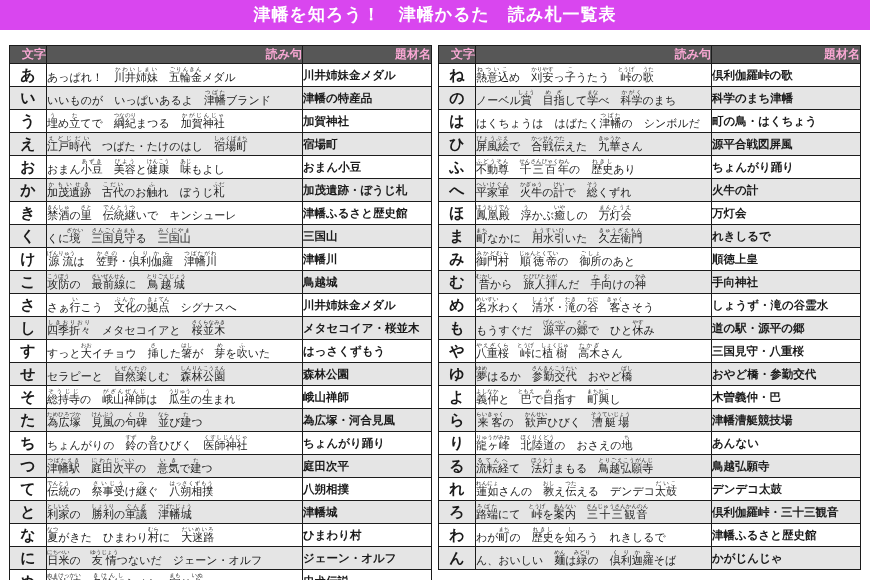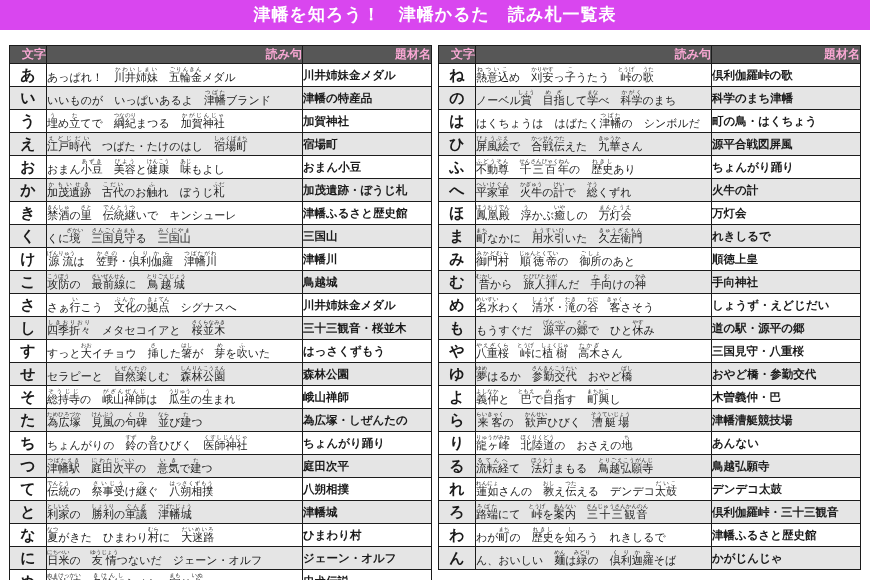--- a/index.html
+++ b/index.html
@@ -157,41 +157,41 @@
           <td class="subject-cell">鳥越城</td>
         </tr>
         <tr>
           <td class="kana-cell">さ</td>
           <td class="reading-cell">さぁ<ruby>行<rt>い</rt></ruby>こう　<ruby>文化<rt>ぶんか</rt></ruby>の<ruby>拠点<rt>きょてん</rt></ruby>　シグナスへ</td>
           <td class="subject-cell">川井姉妹金メダル</td>
         </tr>
         <tr>
           <td class="kana-cell">し</td>
           <td class="reading-cell"><ruby>四季折々<rt>しきおりおり</rt></ruby>　メタセコイアと　<ruby>桜並木<rt>さくらなみき</rt></ruby></td>
-          <td class="subject-cell">三十三観音・桜並木</td>
+          <td class="subject-cell">メタセコイア・桜並木</td>
         </tr>
         <tr>
           <td class="kana-cell">す</td>
           <td class="reading-cell">すっと<ruby>大<rt>おお</rt></ruby>イチョウ　<ruby>挿<rt>さ</rt></ruby>した<ruby>箸<rt>はし</rt></ruby>が　<ruby>芽<rt>め</rt></ruby>を<ruby>吹<rt>ふ</rt></ruby>いた</td>
           <td class="subject-cell">はっさくずもう</td>
         </tr>
         <tr>
           <td class="kana-cell">せ</td>
           <td class="reading-cell">セラピーと　<ruby>自然楽<rt>しぜんたの</rt></ruby>しむ　<ruby>森林公園<rt>しんりんこうえん</rt></ruby></td>
           <td class="subject-cell">森林公園</td>
         </tr>
         <tr>
           <td class="kana-cell">そ</td>
           <td class="reading-cell"><ruby>総持寺<rt>そうじじ</rt></ruby>の　<ruby>峨山禅師<rt>がざんぜんじ</rt></ruby>は　<ruby>瓜生<rt>うりゅう</rt></ruby>の<ruby>生<rt>う</rt></ruby>まれ</td>
           <td class="subject-cell">峨山禅師</td>
         </tr>
         <tr>
           <td class="kana-cell">た</td>
           <td class="reading-cell"><ruby>為広塚<rt>ためひろづか</rt></ruby>　<ruby>見風<rt>けんぷう</rt></ruby>の<ruby>句碑<rt>くひ</rt></ruby>　<ruby>並<rt>なら</rt></ruby>び<ruby>建<rt>た</rt></ruby>つ</td>
-          <td class="subject-cell">為広塚・しぜんたの</td>
+          <td class="subject-cell">為広塚・河合見風</td>
         </tr>
         <tr>
           <td class="kana-cell">ち</td>
           <td class="reading-cell">ちょんがりの　<ruby>鈴<rt>すず</rt></ruby>の<ruby>音<rt>ね</rt></ruby>ひびく　<ruby>医師神社<rt>くすしじんじゃ</rt></ruby></td>
           <td class="subject-cell">ちょんがり踊り</td>
         </tr>
         <tr>
           <td class="kana-cell">つ</td>
           <td class="reading-cell"><ruby>津幡駅<rt>つばたえき</rt></ruby>　<ruby>庭田次平<rt>にわたじへい</rt></ruby>の　<ruby>意気<rt>いき</rt></ruby>で<ruby>建<rt>た</rt></ruby>つ</td>
           <td class="subject-cell">庭田次平</td>
@@ -284,21 +284,21 @@
           <td class="subject-cell">順徳上皇</td>
         </tr>
         <tr>
           <td class="kana-cell">む</td>
           <td class="reading-cell"><ruby>昔<rt>むかし</rt></ruby>から　<ruby>旅人拝<rt>たびびとおが</rt></ruby>んだ　<ruby>手向<rt>たむ</rt></ruby>けの<ruby>神<rt>かみ</rt></ruby></td>
           <td class="subject-cell">手向神社</td>
         </tr>
         <tr>
           <td class="kana-cell">め</td>
           <td class="reading-cell"><ruby>名水<rt>めいすい</rt></ruby>わく　<ruby>清水<rt>しょうず</rt></ruby>・<ruby>滝<rt>たき</rt></ruby>の<ruby>谷<rt>たに</rt></ruby>　<ruby>客<rt>きゃく</rt></ruby>さそう</td>
-          <td class="subject-cell">しょうず・えどじだい</td>
+          <td class="subject-cell">しょうず・滝の谷霊水</td>
         </tr>
         <tr>
           <td class="kana-cell">も</td>
           <td class="reading-cell">もうすぐだ　<ruby>源平<rt>げんぺい</rt></ruby>の<ruby>郷<rt>さと</rt></ruby>で　ひと<ruby>休<rt>やす</rt></ruby>み</td>
           <td class="subject-cell">道の駅・源平の郷</td>
         </tr>
         <tr>
           <td class="kana-cell">や</td>
           <td class="reading-cell"><ruby>八重桜<rt>やえざくら</rt></ruby>　<ruby>峠<rt>とうげ</rt></ruby>に<ruby>植樹<rt>しょくじゅ</rt></ruby>　<ruby>高木<rt>たかぎ</rt></ruby>さん</td>
           <td class="subject-cell">三国見守・八重桜</td>

